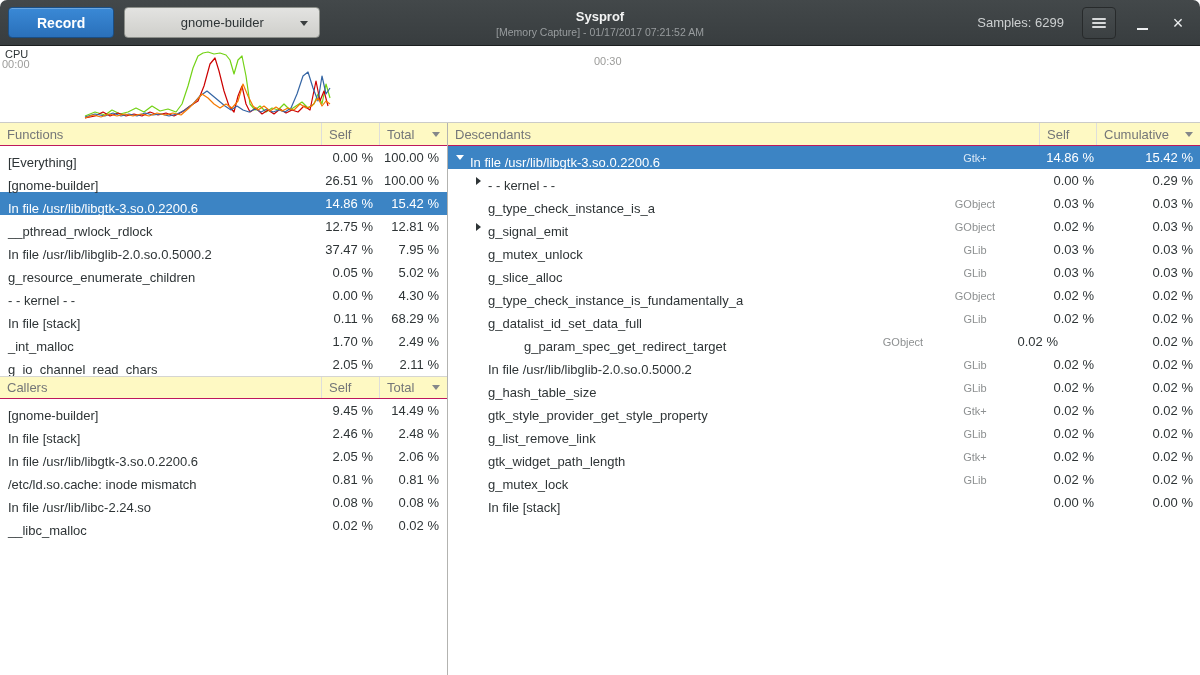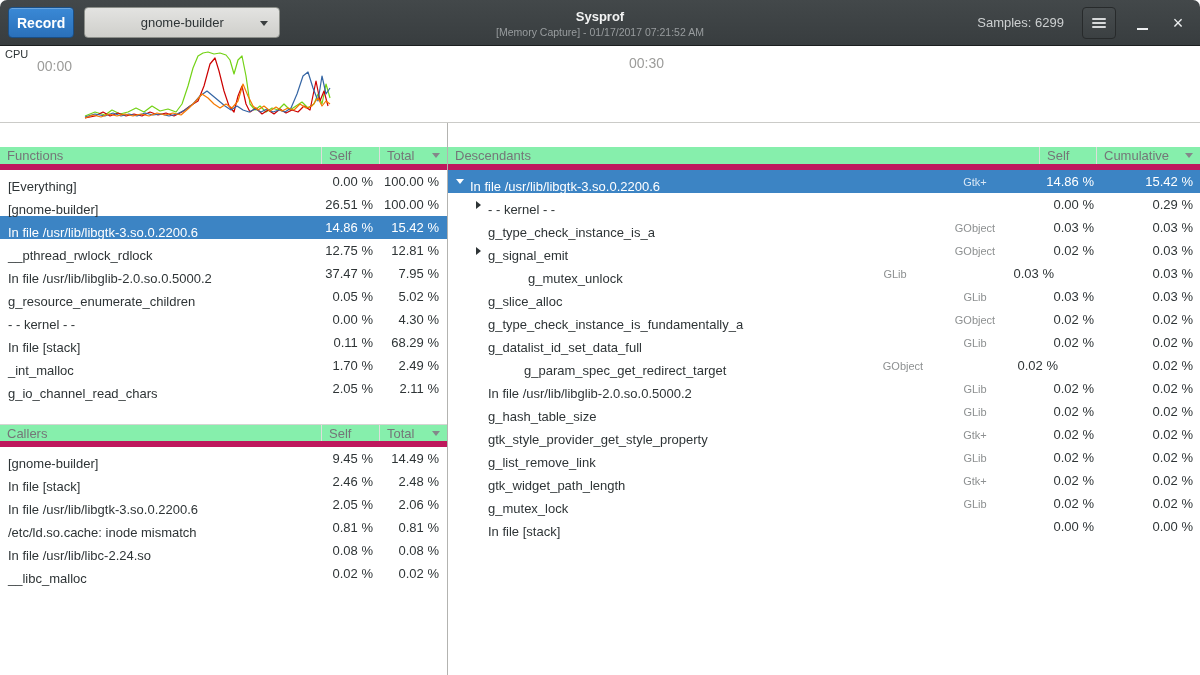--- a/index.html
+++ b/index.html
@@ -5,21 +5,21 @@
   * { margin:0; padding:0; box-sizing:border-box; }
   html,body { width:1200px; height:675px; overflow:hidden; background:#fff;
               font-family:"Liberation Sans", sans-serif; }
   .app { width:1200px; height:675px; display:flex; flex-direction:column; }
 
   
   .headerbar { height:46px; flex:none; position:relative;
     background:linear-gradient(to bottom,#43484a,#383d3f);
     border-bottom:1px solid #1b1e1f; border-radius:7px 7px 0 0;
     display:flex; align-items:center; padding:0 8px; }
-  .record-btn { height:31px; padding:0 8px; border-radius:4px; cursor:default;
+  .record-btn { height:31px; padding:0 28px; border-radius:4px; cursor:default;
     background:linear-gradient(to bottom,#3a89d6,#2a70ba);
     border:1px solid #1a4f86; box-shadow:inset 0 1px 0 rgba(255,255,255,.25);
     color:#fff; font-weight:bold; font-size:14px; font-family:inherit; }
   .process-combo { height:31px; width:196px; margin-left:10px; position:relative;
     background:linear-gradient(to bottom,#e3e3e1,#cfcfcb);
     border:1px solid #8b8e89; border-radius:4px; cursor:default;
     color:#2e3436; font-size:13px; font-family:inherit; }
   .combo-arrow { position:absolute; right:11px; top:50%; margin-top:-2px;
     width:0; height:0; border-left:4px solid transparent;
     border-right:4px solid transparent; border-top:5px solid #3a3e3f; }
@@ -41,32 +41,32 @@
   .min-bar { position:absolute; left:7px; bottom:8px; width:11px; height:2px;
     background:#edeff0; }
   .win-close { width:28px; height:30px; color:#edeff0; font-size:18px;
     line-height:28px; text-align:center; font-family:inherit; }
 
   
   .cpu-graph { height:77px; flex:none; position:relative; background:#fff;
     border-bottom:1px solid #cbcbc8; }
   .cpu-graph svg { position:absolute; left:0; top:0; }
   .cpu-label { position:absolute; left:5px; top:2px; font-size:11px; color:#2e3436; }
-  .tick { position:absolute; font-size:14px; color:#9c9c9a;margin-left:35px; }
+  .tick { position:absolute; font-size:11px; color:#9c9c9a; }
   .tick-0 { left:2px; top:12px; }
   .tick-30 { left:594px; top:9px; }
 
   
   .main { flex:1; display:flex; background:#fff; min-height:0; }
   .left-pane { width:448px; flex:none; border-right:1px solid #b3b3b0;
     display:flex; flex-direction:column; }
   .right-pane { flex:1; display:flex; flex-direction:column; }
 
-  .table-header { height:23px; flex:none; background:#86efac;
-    border-bottom:6px solid #be185d; display:flex; color:#747678; font-size:13px;margin-top:24px; }
+  .table-header { height:23px; flex:none; background:#fef9c3;
+    border-bottom:1px solid #be185d; display:flex; color:#747678; font-size:13px; }
   .callers-header { border-top:1px solid #d5d5d2; }
   .th { display:flex; align-items:center; padding:0 7px;
     border-right:1px solid #dededb; }
   .th:last-child { border-right:none; }
   .th-name { flex:1; min-width:0; }
   .fn-self { width:58px; } .fn-total { width:67px; }
   .de-self { width:57px; } .de-cum { width:103px; }
   .sort-arrow { margin-left:auto; width:0; height:0;
     border-left:4px solid transparent; border-right:4px solid transparent;
     border-top:5px solid #84878a; }
@@ -292,21 +292,21 @@
           </div>
           <div class="row drow" style="padding-left: 22px;">
             <span class="expander">
               <span class="tri-right"></span>
             </span>
             <span class="cell cell-name">g_signal_emit</span>
             <span class="cell cell-lib">GObject</span>
             <span class="cell cell-self">0.02 %</span>
             <span class="cell cell-cum">0.03 %</span>
           </div>
-          <div class="row drow" style="padding-left: 22px; gap: 40px;">
+          <div class="row drow" style="padding-left: 22px;">
             <span class="expander"></span>
             <span class="cell cell-name">g_mutex_unlock</span>
             <span class="cell cell-lib">GLib</span>
             <span class="cell cell-self">0.03 %</span>
             <span class="cell cell-cum">0.03 %</span>
           </div>
           <div class="row drow" style="padding-left: 22px;">
             <span class="expander"></span>
             <span class="cell cell-name">g_slice_alloc</span>
             <span class="cell cell-lib">GLib</span>

